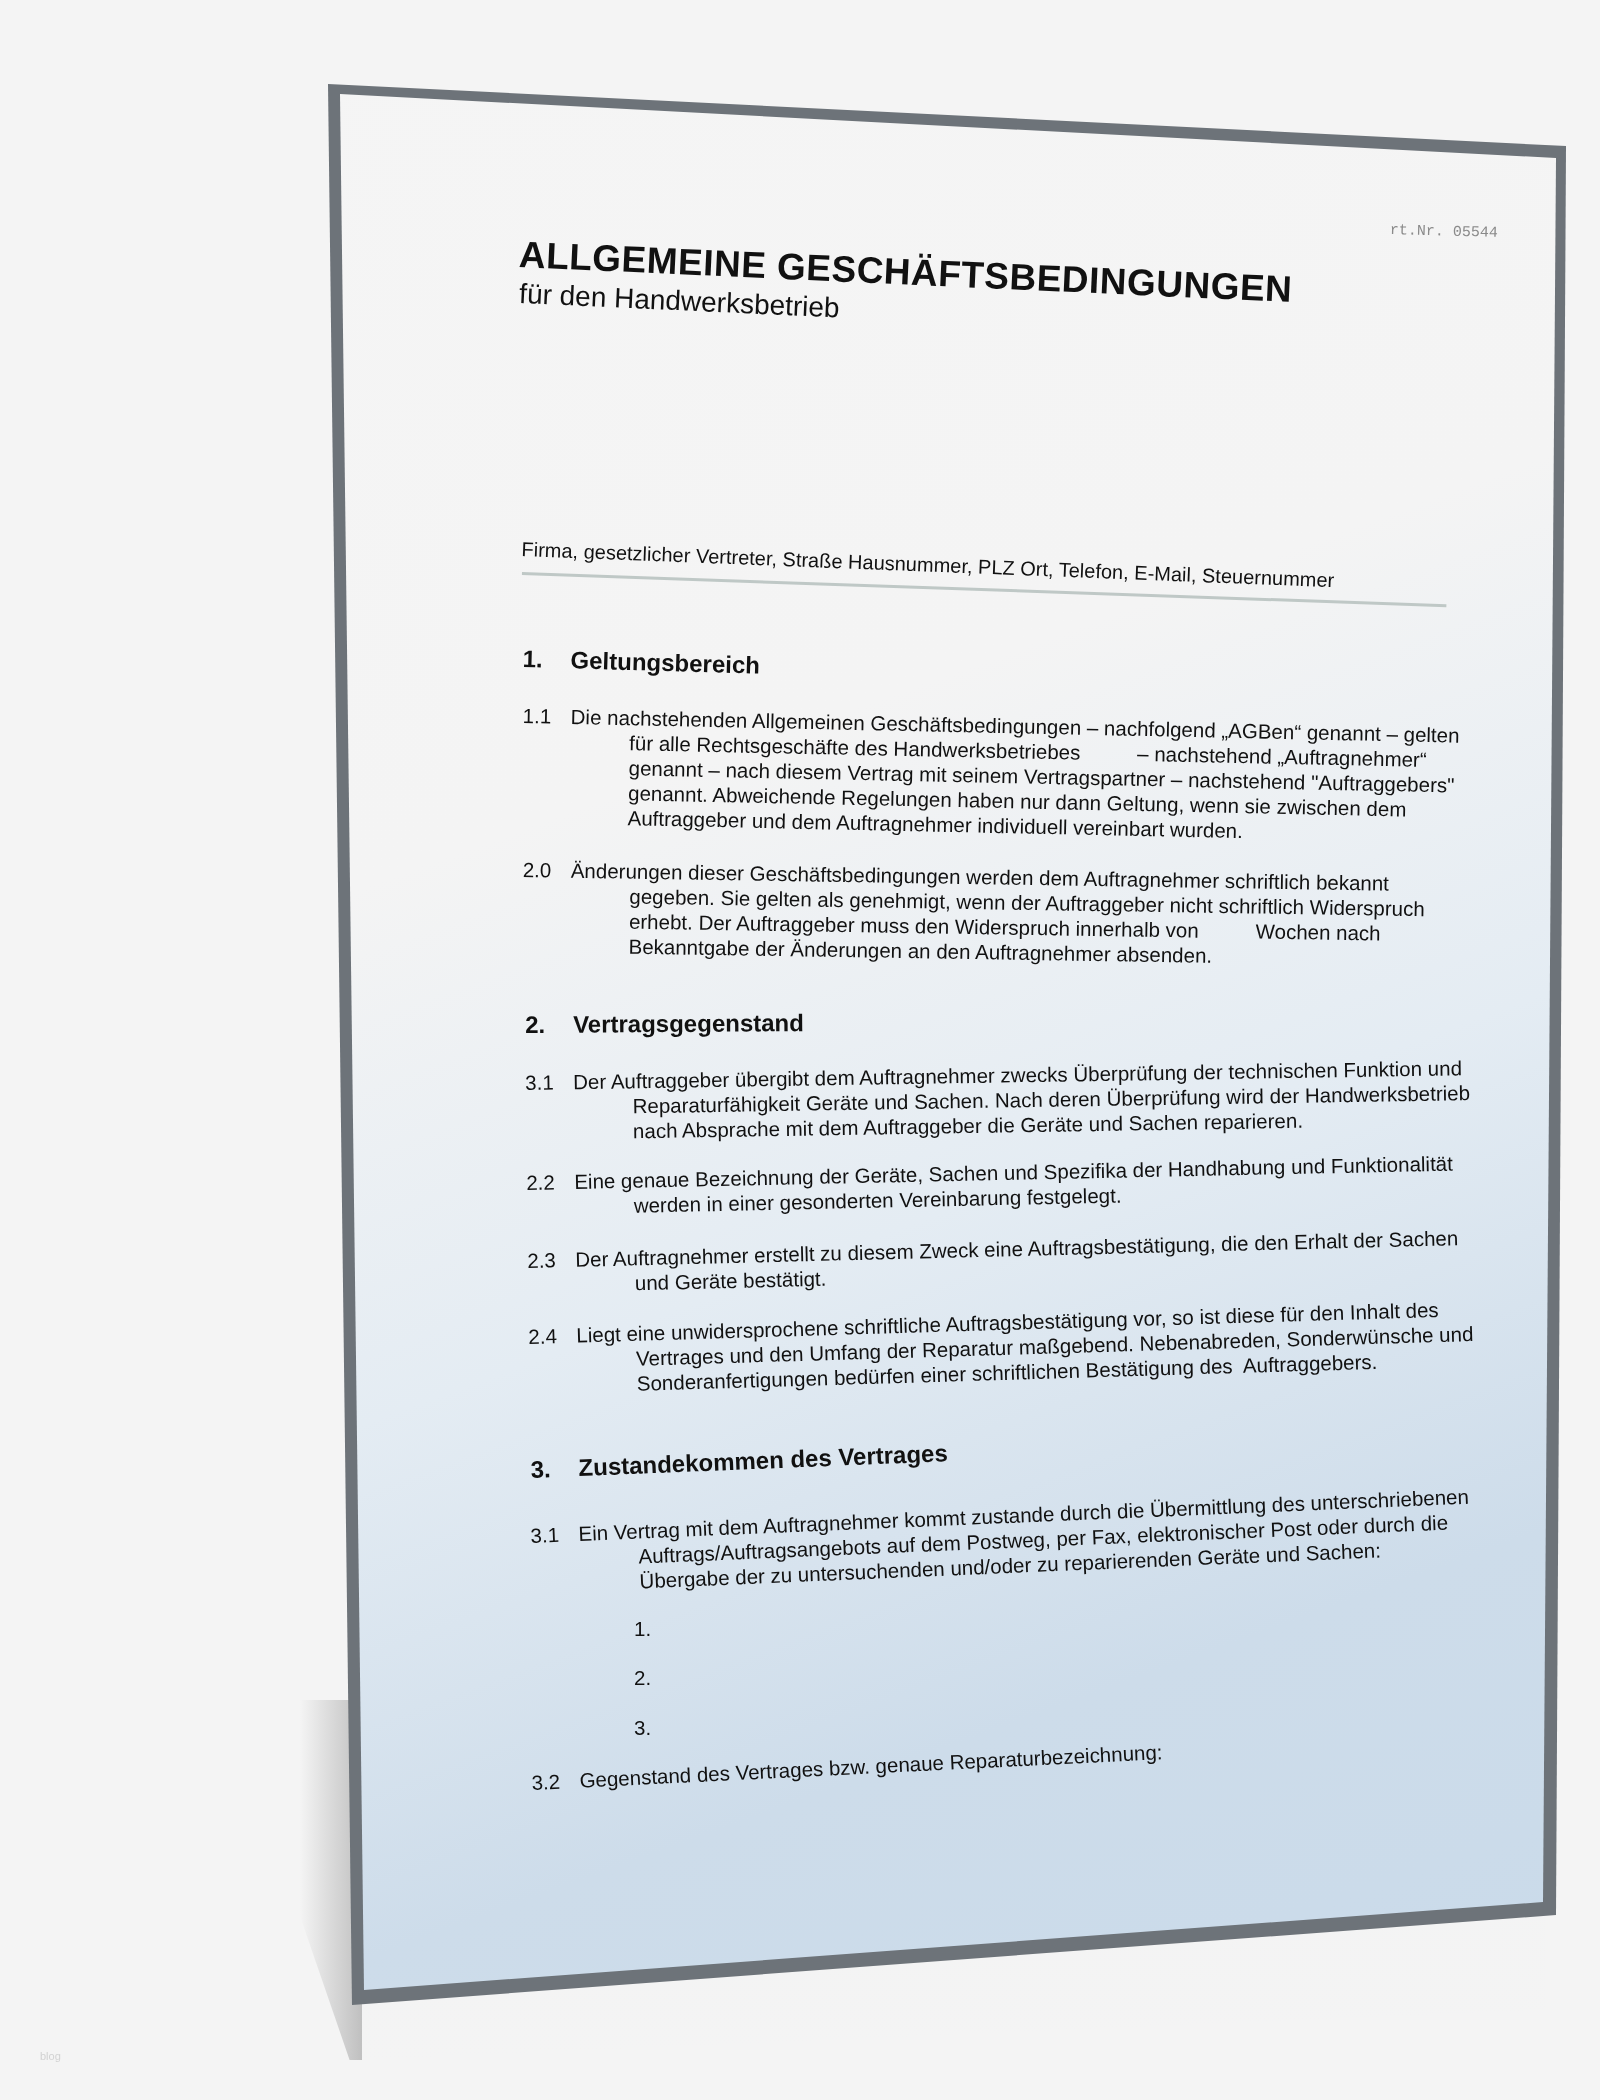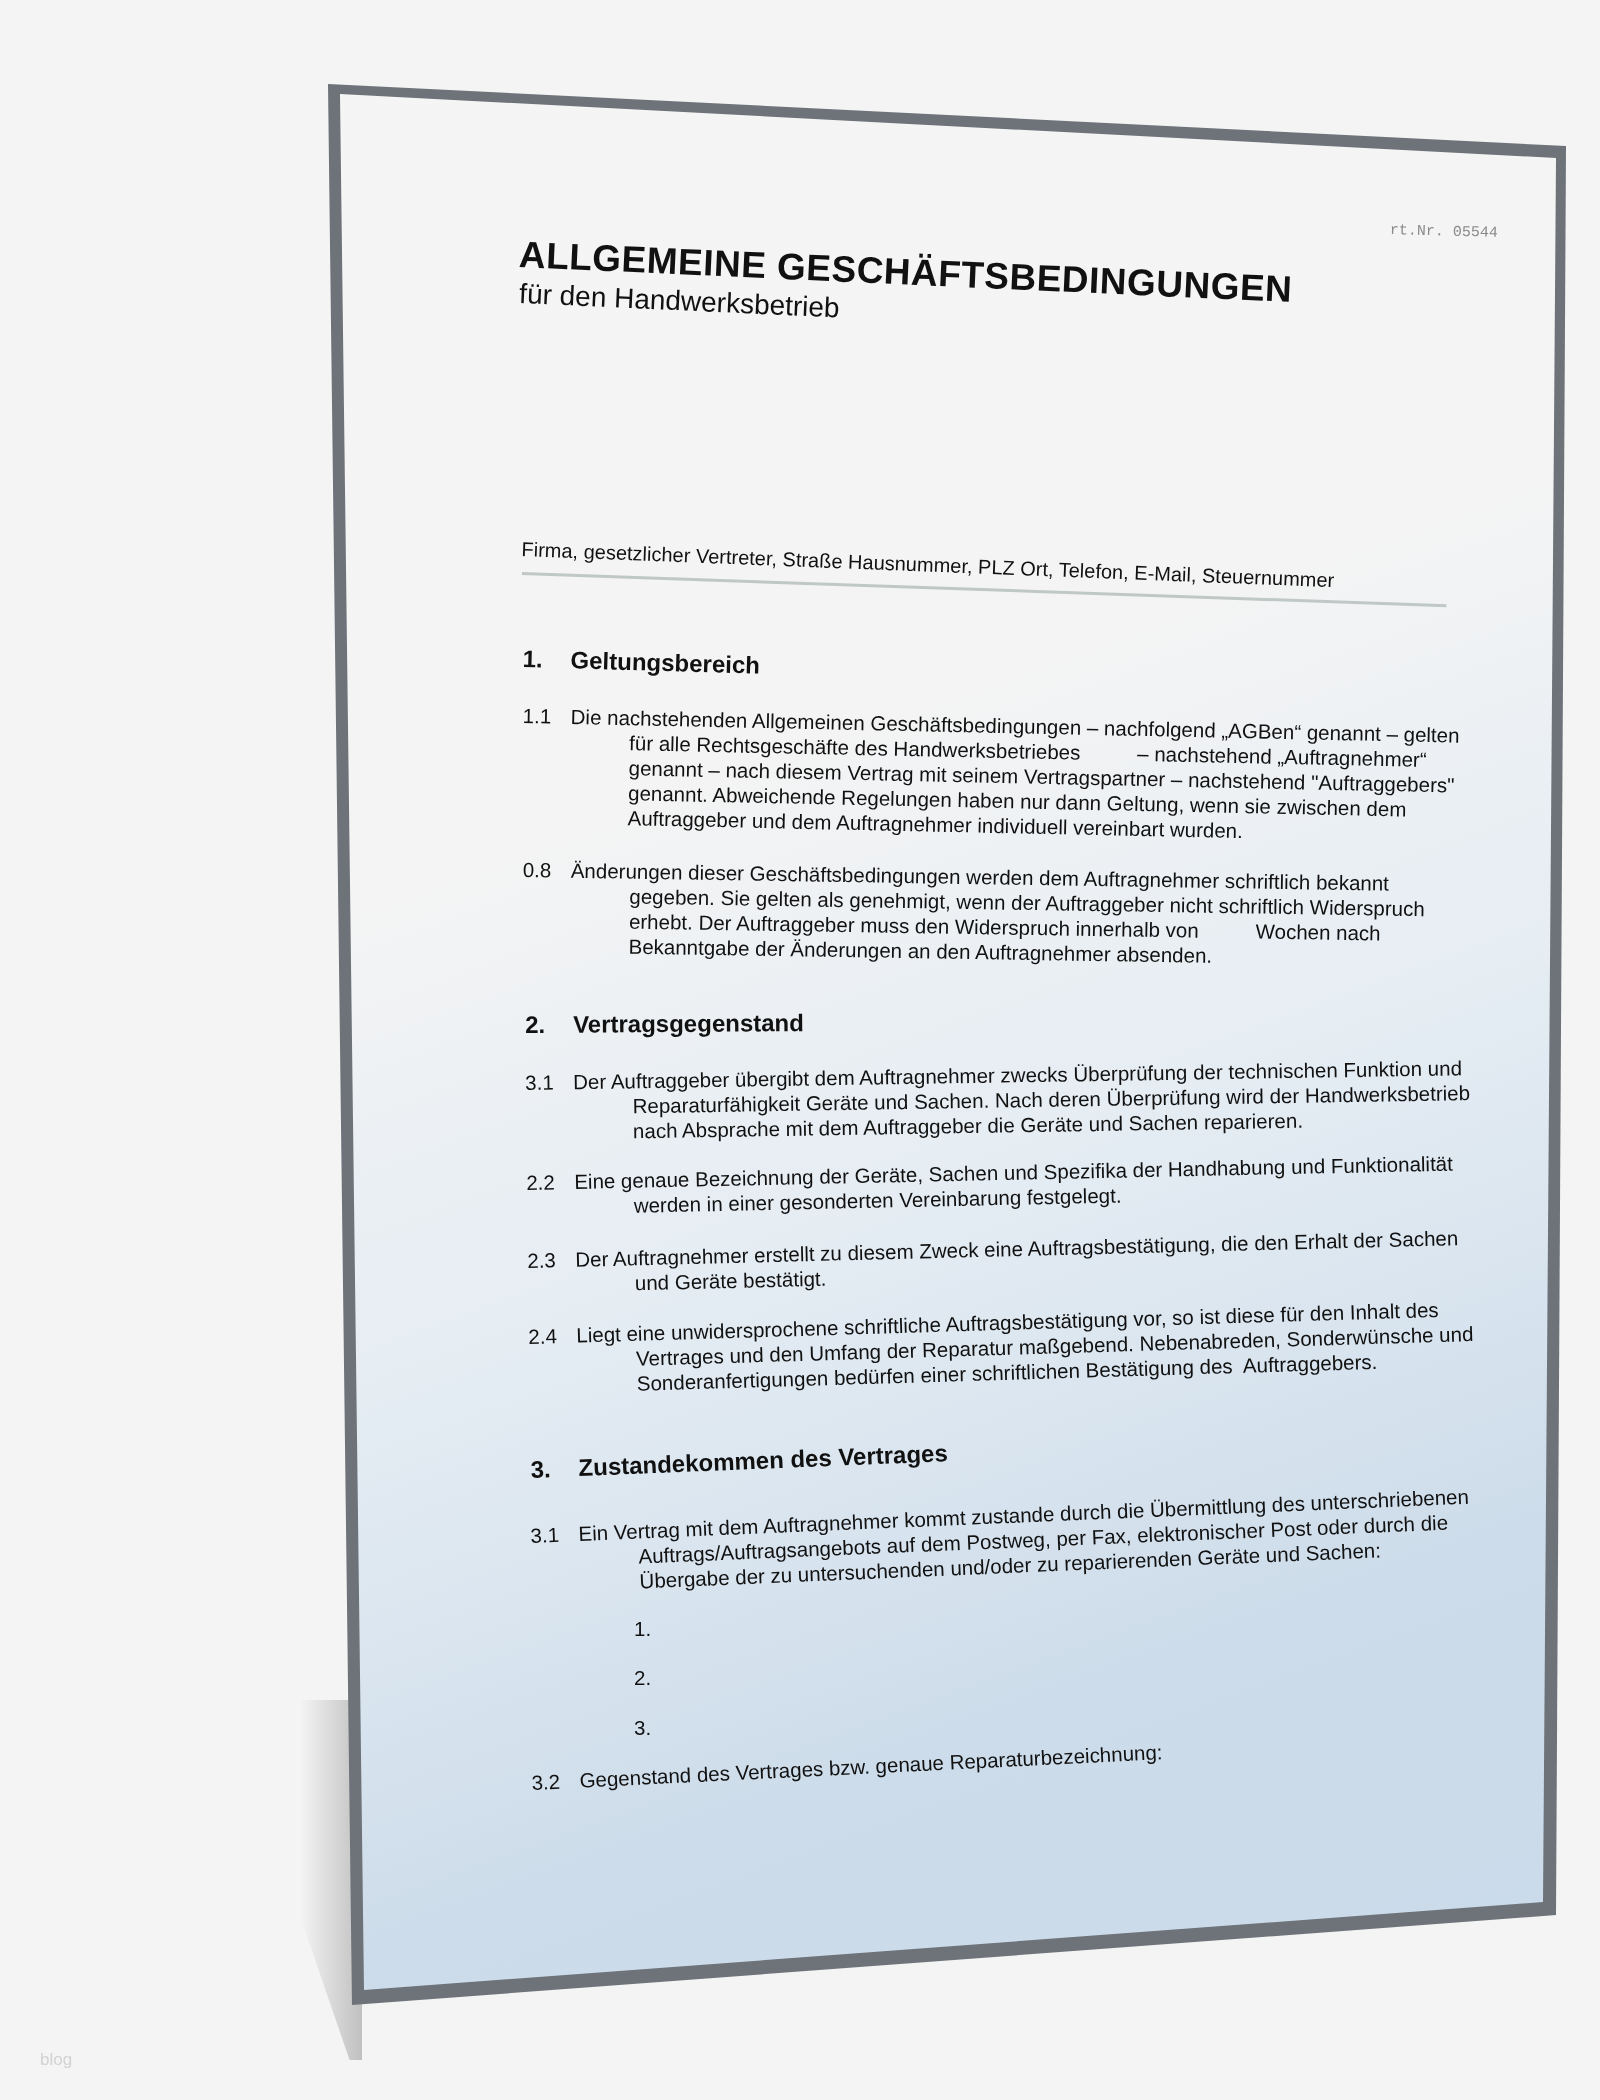--- a/index.html
+++ b/index.html
@@ -36,21 +36,21 @@
   .subtitle { font-size:28px; left:520px; top:278px; transform:rotate(2.6deg); }
   .company { font-size:20px; left:522px; top:538px; transform:rotate(2.2deg); }
   .rule { position:absolute; left:522px; top:572px; width:925px; height:3px; background:#bfc8c6; transform-origin:0 0; transform:rotate(2.0deg); }
   .sec { font-weight:bold; font-size:24px; }
   .sec .num { display:inline-block; width:48px; }
   .para { font-size:20.5px; line-height:25px; }
   .para .pnum { display:inline-block; width:48px; }
   .para .line { display:block; }
   .para .indent { padding-left:107px; }
   .blankitem { font-size:20.5px; }
-  .watermark { position:absolute; left:40px; top:2050px; font-size:17px; color:#d2d2d2; }
+  .watermark { position:absolute; left:40px; top:2050px; font-size:11px; color:#d2d2d2; }
 </style>
 </head>
 <body>
 
 <div class="page-reflection"></div>
 <div class="left-shadow"></div>
 <div class="page-shadow"></div>
 <div class="page"></div>
 
 <div class="content">
@@ -66,21 +66,21 @@
 
   <div class="abs para" style="left:523px; top:703px; transform:rotate(1.2deg);">
     <span class="line"><span class="pnum">1.1</span><span>Die nachstehenden Allgemeinen Geschäftsbedingungen – nachfolgend „AGBen“ genannt – gelten</span></span>
     <span class="line indent" style="white-space:pre;">für alle Rechtsgeschäfte des Handwerksbetriebes          – nachstehend „Auftragnehmer“</span>
     <span class="line indent">genannt – nach diesem Vertrag mit seinem Vertragspartner – nachstehend "Auftraggebers"</span>
     <span class="line indent">genannt. Abweichende Regelungen haben nur dann Geltung, wenn sie zwischen dem</span>
     <span class="line indent">Auftraggeber und dem Auftragnehmer individuell vereinbart wurden.</span>
   </div>
 
   <div class="abs para" style="left:523px; top:857px; transform:rotate(0.9deg);">
-    <span class="line"><span class="pnum">0.8</span><span>Änderungen dieser Geschäftsbedingungen werden dem Auftragnehmer schriftlich bekannt</span></span>
+    <span class="line"><span class="pnum">2.0</span><span>Änderungen dieser Geschäftsbedingungen werden dem Auftragnehmer schriftlich bekannt</span></span>
     <span class="line indent">gegeben. Sie gelten als genehmigt, wenn der Auftraggeber nicht schriftlich Widerspruch</span>
     <span class="line indent" style="white-space:pre;">erhebt. Der Auftraggeber muss den Widerspruch innerhalb von          Wochen nach</span>
     <span class="line indent">Bekanntgabe der Änderungen an den Auftragnehmer absenden.</span>
   </div>
 
   <div class="abs sec" style="left:525px; top:1011px; transform:rotate(-0.4deg);">
     <span class="num">2.</span><span>Vertragsgegenstand</span>
   </div>
 
   <div class="abs para" style="left:525px; top:1070px; transform:rotate(-0.9deg);">

